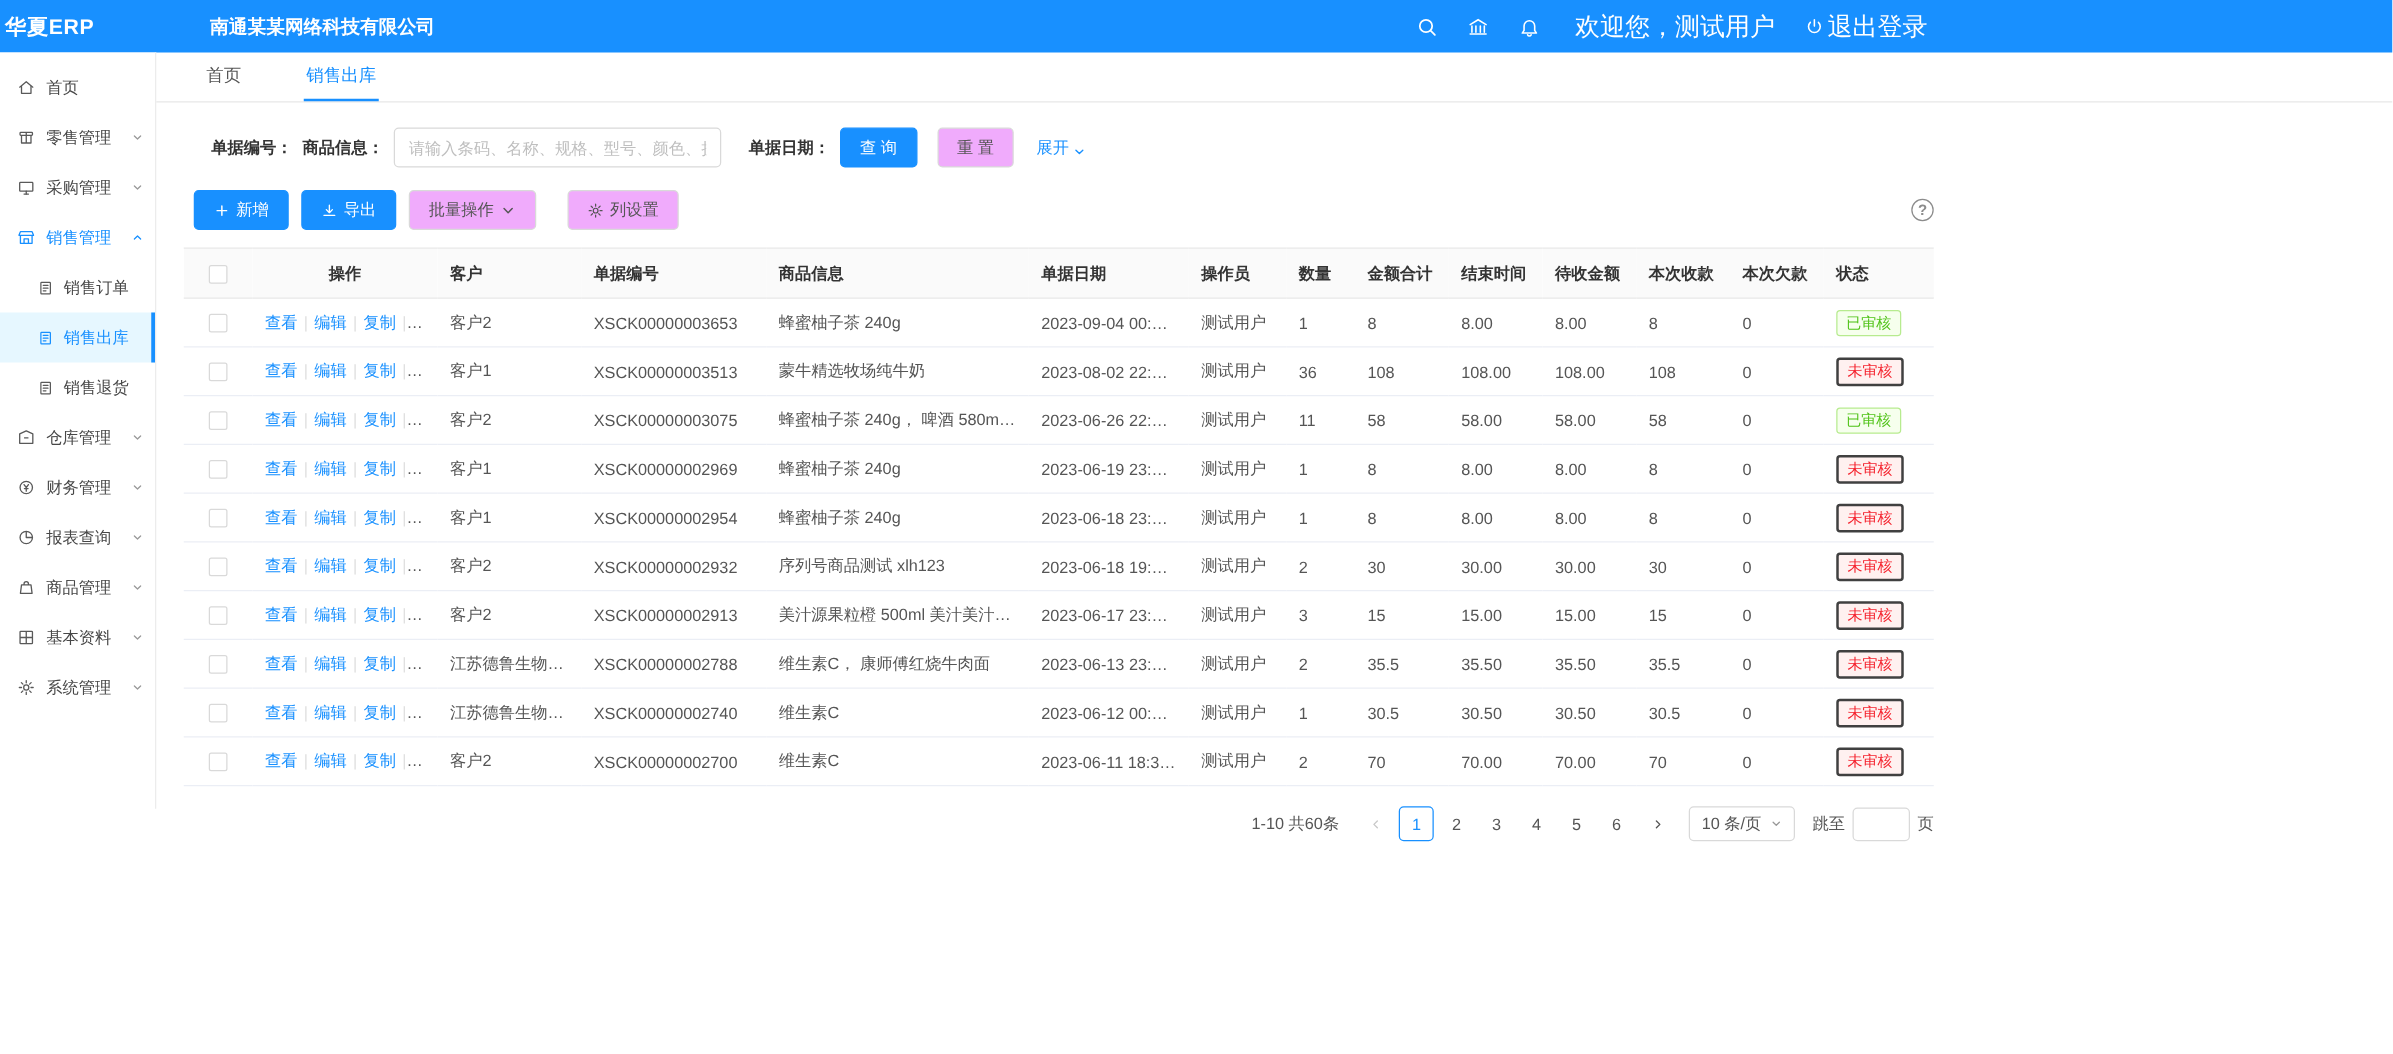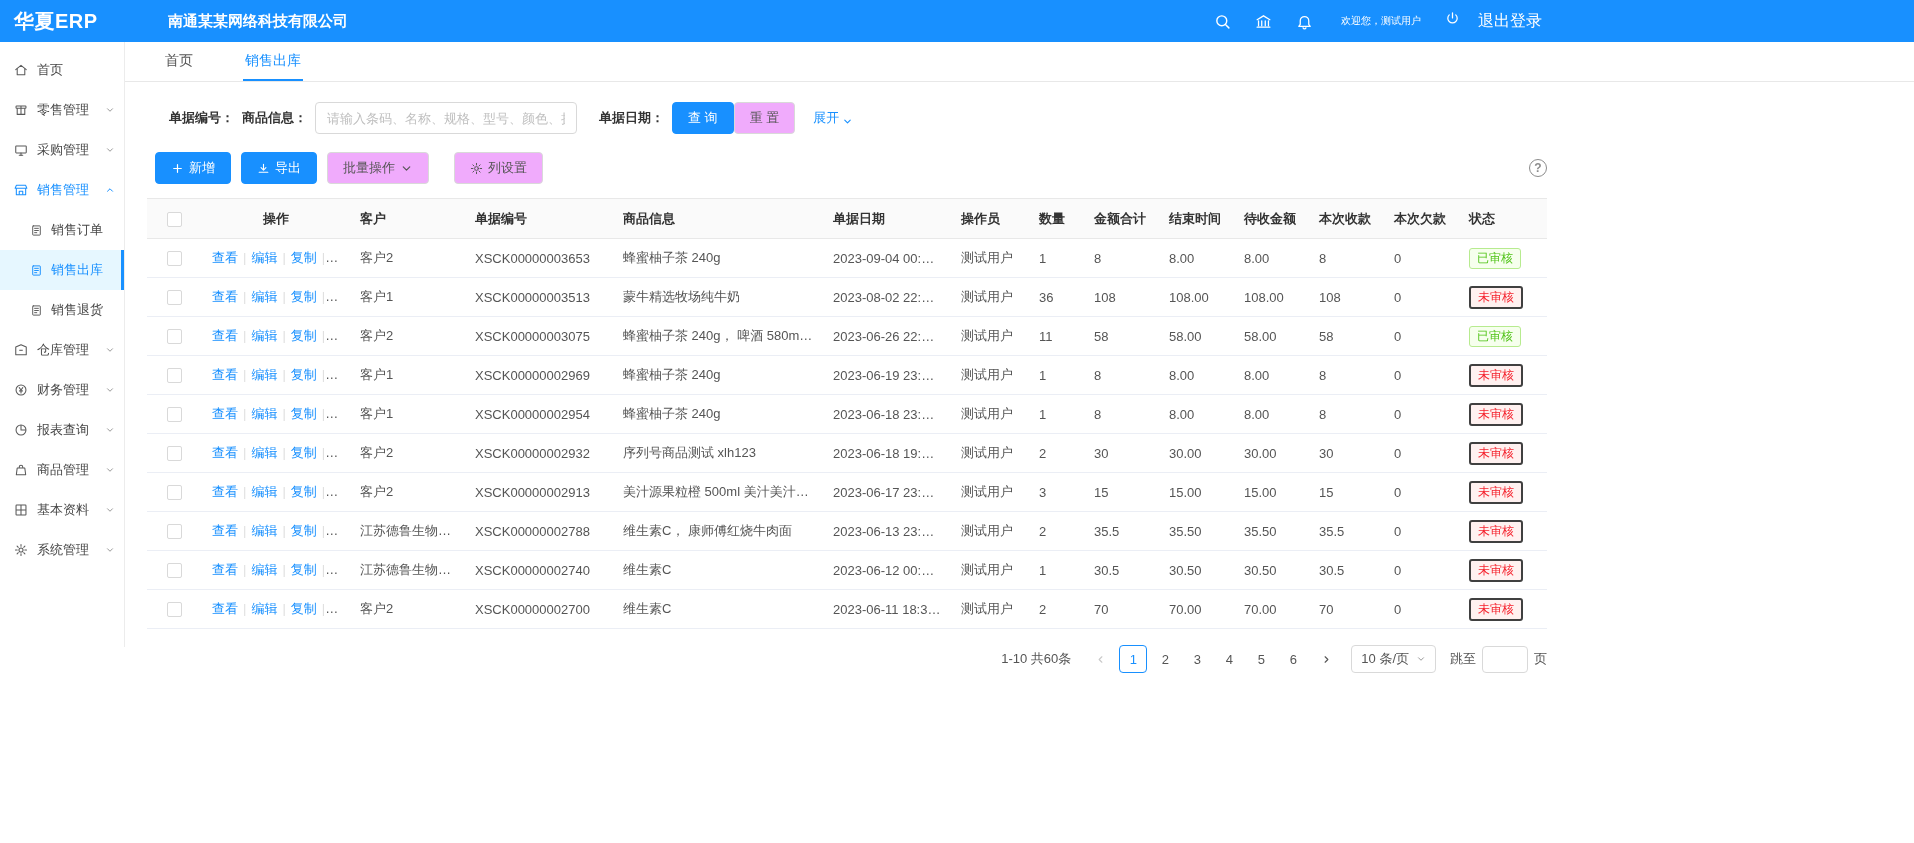--- a/index.html
+++ b/index.html
@@ -1,27 +1,27 @@
 <!DOCTYPE html>
 <html><head>
 <meta charset="utf-8">
 <style>
   *{box-sizing:border-box;margin:0;padding:0}
   html,body{width:1914px;height:843px;overflow:hidden}
   body{font-family:"Liberation Sans","DejaVu Sans",sans-serif;background:#fff;font-size:13px;color:#333}
 
   
   .topbar{height:42px;background:#1890ff;display:flex;align-items:center;color:#fff}
-  .logo{width:125px;padding-left:14px;font-size:20px;font-weight:700;letter-spacing:.5px;flex-shrink:0}
+  .logo{width:125px;padding-left:4px;font-size:17px;font-weight:700;letter-spacing:.5px;flex-shrink:0}
   .company{margin-left:43px;font-size:15px;font-weight:600}
   .topbar-right{margin-left:auto;margin-right:372px;display:flex;align-items:center;gap:24px}
   .tb-icon{display:flex;align-items:center;cursor:pointer}
   .tb-icon svg{width:17px;height:17px}
-  .welcome{font-size:10px;margin-left:4px}
-  .logout{display:flex;align-items:flex-start;gap:18px;font-size:16px;cursor:pointer}
+  .welcome{font-size:20px;margin-left:4px}
+  .logout{display:flex;align-items:center;gap:3px;font-size:20px;cursor:pointer}
   .logout svg{width:15px;height:15px}
 
   
   .body{display:flex;height:605px}
   .sidebar{width:125px;border-right:1px solid #ececec;padding-top:8px;flex-shrink:0;background:#fff}
   .main{flex:1;display:flex;flex-direction:column}
 
   
   .menu-item{height:40px;display:flex;align-items:center;padding-left:14px;gap:9px;color:#474747;cursor:pointer;position:relative;font-size:13px}
   .menu-item .mi-icon{display:flex;color:#595959}
@@ -46,21 +46,21 @@
   .filter-row{display:flex;align-items:center;margin:2px 0 18px 22px;font-size:13px}
   .f-label{font-weight:700;color:#333;margin-right:8px;white-space:nowrap}
   .f-input{height:32px;border:1px solid #d9d9d9;border-radius:4px;padding:0 11px;font-size:13px;color:#333;outline:none;font-family:inherit;background:#fff}
   .f-input::placeholder{color:#bfbfbf}
   .bill-input{width:236px;margin-right:24px}
   .product-input{width:262px;margin-right:22px}
   .date-range{width:258px;height:32px;border:1px solid #d9d9d9;border-radius:4px;display:flex;align-items:center;justify-content:space-around;padding:0 10px;color:#bfbfbf;margin-right:22px;background:#fff}
   .btn{height:32px;border-radius:4px;border:1px solid #d9d9d9;background:#f0abfc;color:#555;font-size:13px;display:inline-flex;align-items:center;justify-content:center;padding:0 15px;cursor:pointer;font-family:inherit;gap:5px;white-space:nowrap}
   .btn.primary{background:#1890ff;border-color:#1890ff;color:#fff}
   .btn svg{width:13px;height:13px}
-  .search-btn{}
+  .search-btn{margin-right:16px}
   .reset-btn{margin-right:18px}
   .expand-link{color:#1890ff;display:flex;align-items:flex-end;gap:3px;cursor:pointer}
   .expand-link svg{width:11px;height:11px}
 
   .toolbar-row{display:flex;align-items:center;gap:10px;margin:0 0 14px 8px}
   .columns-btn{margin-left:15px}
   .help-icon{margin-left:auto;width:18px;height:18px;border:1.5px solid #8c8c8c;border-radius:50%;color:#8c8c8c;display:flex;align-items:center;justify-content:center;font-size:12px;font-weight:700;cursor:pointer}
 
   
   .data-table{width:1400px;border-collapse:collapse;table-layout:fixed;font-size:13px;color:#555}

